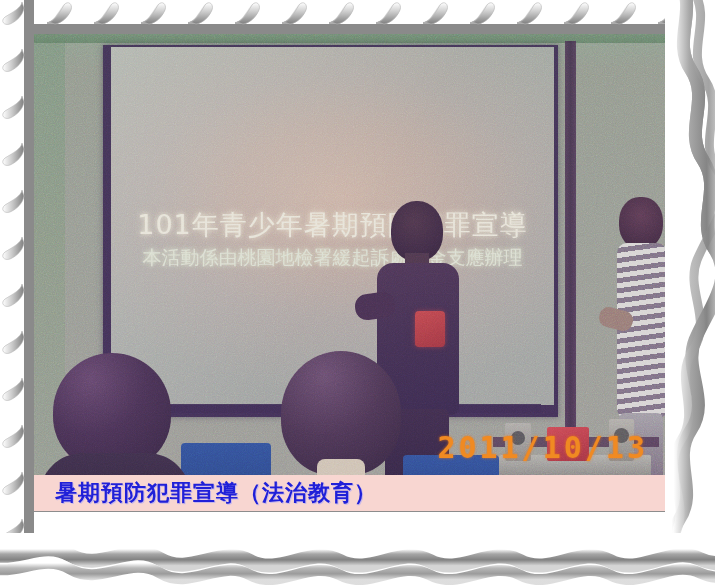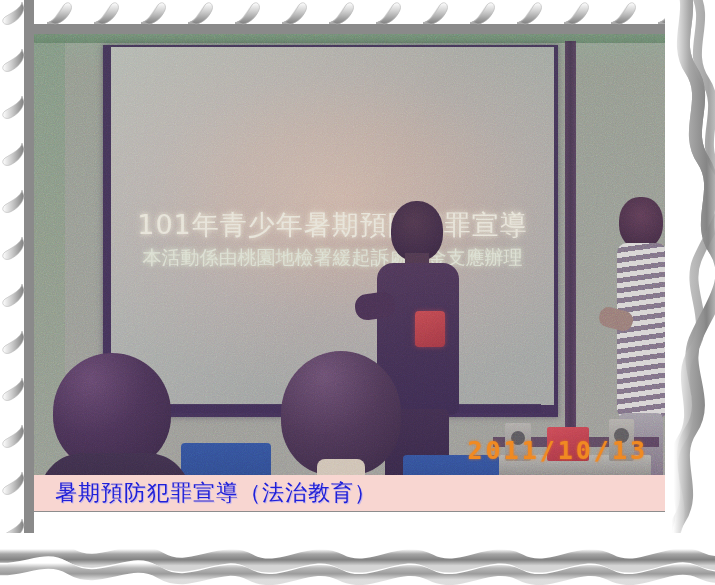--- a/index.html
+++ b/index.html
@@ -364,21 +364,21 @@
     pointer-events: none;
     background: linear-gradient(180deg, rgba(120,150,120,.10) 0%, rgba(110,95,130,.10) 100%);
   }
 
   
   #date-stamp {
     position: absolute;
     right: 22px;
     bottom: 46px;
     font-family: "DejaVu Sans Mono", "Liberation Mono", monospace;
-    font-size: 25px;
+    font-size: 30px;
     font-weight: bold;
     letter-spacing: 3px;
     color: #f08a22;
     text-shadow: 0 0 3px rgba(240,120,20,.8);
     white-space: nowrap;
   }
 
   
   #caption-band {
     position: absolute;
@@ -386,21 +386,21 @@
     bottom: 0;
     width: 100%;
     height: 36px;
     background: #f8d6d1;
     display: flex;
     align-items: center;
   }
   #caption-text {
     font-family: "DejaVu Sans", "Liberation Sans", sans-serif;
     font-size: 22px;
-    font-weight: normal;
+    font-weight: bold;
     color: #2020d8;
     letter-spacing: 1px;
     padding-left: 24px;
     text-shadow: 1px 1px 0 rgba(160,160,255,.55);
     white-space: nowrap;
   }
 </style>
 </head>
 <body>
 

